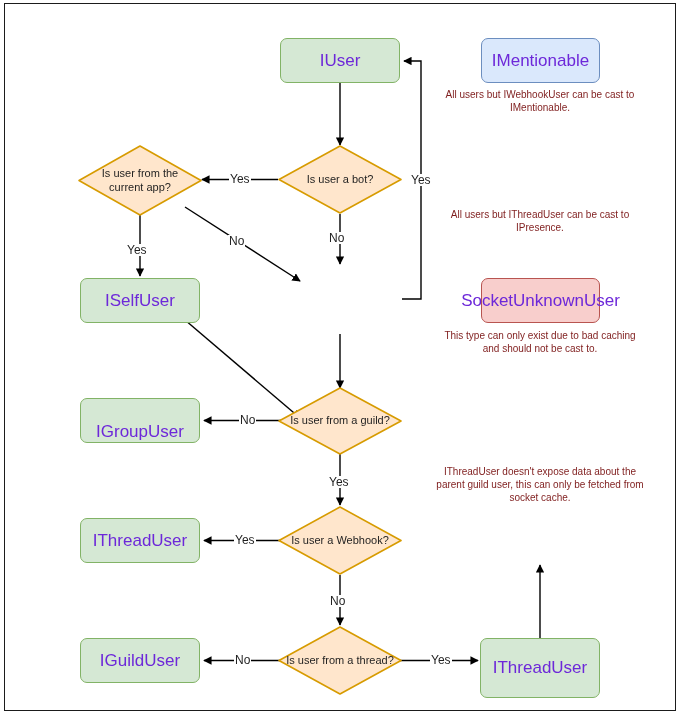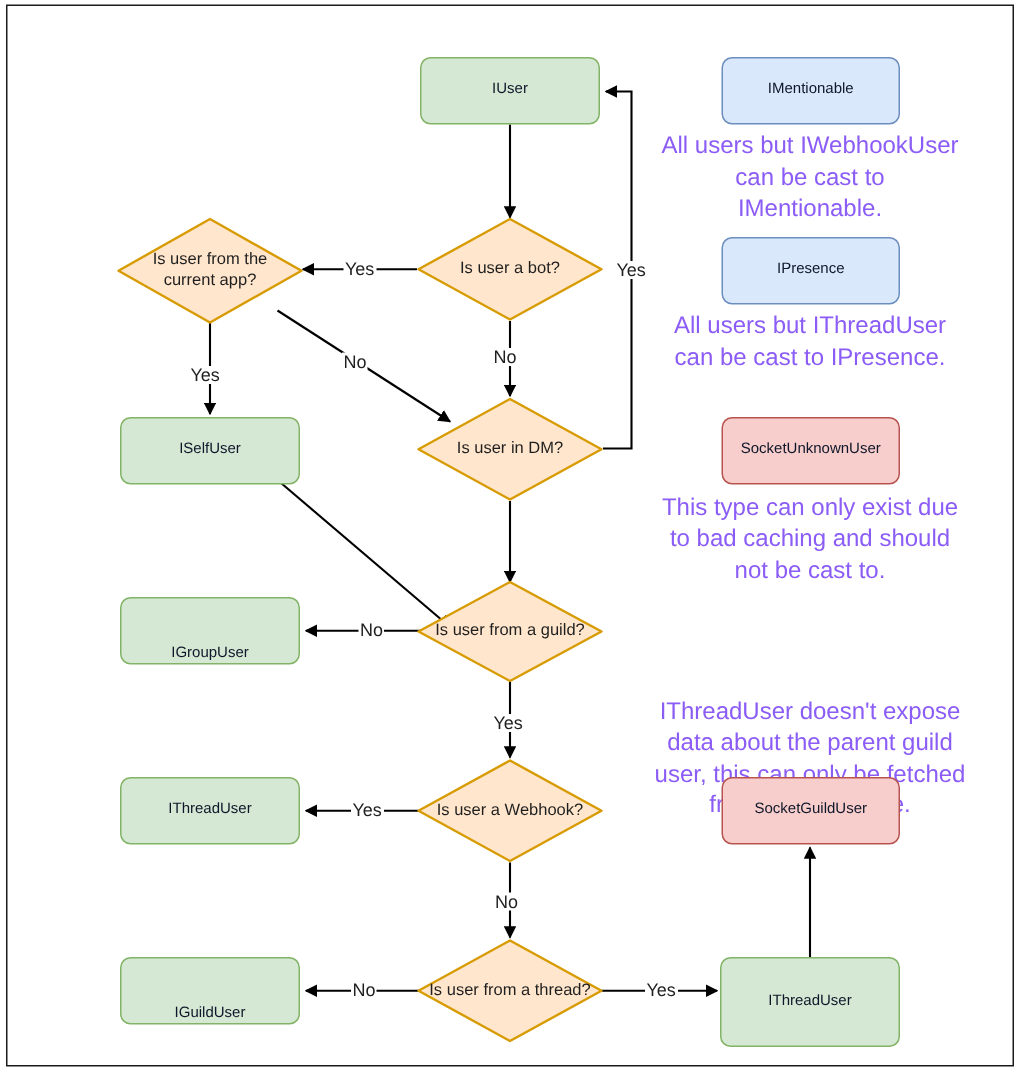--- a/index.html
+++ b/index.html
@@ -36,22 +36,22 @@
     height: 722px;
     pointer-events: none;
   }
   .node {
     position: absolute;
     box-sizing: border-box;
     display: flex;
     align-items: center;
     justify-content: center;
     text-align: center;
-    font-size: 10px;
-    color: #0f172a;
+    font-size: 17px;
+    color: #6d28d9;
     line-height: 1.25;
   }
   .rect {
     border-radius: 7px;
     border: 1.3px solid;
   }
   .green {
     background: #d5e8d4;
     border-color: #82b366;
   }
@@ -84,22 +84,22 @@
     text-align: center;
     font-size: 11px;
     color: #1f1f1f;
     line-height: 1.25;
     padding: 0 8px;
     box-sizing: border-box;
   }
   .note {
     position: absolute;
     text-align: center;
-    font-size: 16px;
-    color: #8b5cf6;
+    font-size: 10px;
+    color: #7f1d1d;
     line-height: 1.3;
   }
   .edge-label {
     position: absolute;
     font-size: 12px;
     color: #1f1f1f;
     background: #ffffff;
     padding: 0 1px;
     white-space: nowrap;
     line-height: 1;
@@ -149,34 +149,28 @@
        SocketGuildUser --&gt;
       <path d="M 540 638 L 540 565" marker-end="url(#arrow)"></path>
     </g>
   </svg>
 
   <div class="node rect blue" style="left:481px; top:38px; width:119px; height:45px;">
     <span>IMentionable</span>
   </div>
   <div class="note" style="left:440px; top:88px; width:200px;">All users but IWebhookUser can be cast to IMentionable.</div>
 
-  <div class="node rect blue" style="left:481px; top:158px; width:119px; height:45px;">
-    <span>IPresence</span>
-  </div>
   <div class="note" style="left:440px; top:208px; width:200px;">All users but IThreadUser can be cast to IPresence.</div>
 
   <div class="node rect red" style="left:481px; top:278px; width:119px; height:45px;">
     <span>SocketUnknownUser</span>
   </div>
   <div class="note" style="left:435px; top:329px; width:210px;">This type can only exist due to bad caching and should not be cast to.</div>
 
   <div class="note" style="left:432px; top:465px; width:216px;">IThreadUser doesn't expose data about the parent guild user, this can only be fetched from socket cache.</div>
-  <div class="node rect red" style="left:481px; top:518px; width:119px; height:45px;">
-    <span>SocketGuildUser</span>
-  </div>
 
   <div class="node rect green" style="left:280px; top:38px; width:120px; height:45px;">
     <span>IUser</span>
   </div>
 
   <div class="diamond-wrap" style="left:278px; top:145px; width:124px; height:69px;">
     <svg width="124" height="69" xmlns="http://www.w3.org/2000/svg">
       <polygon points="62,1 123,34.5 62,68 1,34.5" fill="#ffe6cc" stroke="#d79b00" stroke-width="1.6" stroke-linejoin="round"></polygon>
     </svg>
     <div class="diamond-label">Is user a bot?</div>
@@ -186,26 +180,20 @@
     <svg width="124" height="71" xmlns="http://www.w3.org/2000/svg">
       <polygon points="62,1 123,35.5 62,70 1,35.5" fill="#ffe6cc" stroke="#d79b00" stroke-width="1.6" stroke-linejoin="round"></polygon>
     </svg>
     <div class="diamond-label">Is user from the current app?</div>
   </div>
 
   <div class="node rect green" style="left:80px; top:278px; width:120px; height:45px;">
     <span>ISelfUser</span>
   </div>
 
-  <div class="diamond-wrap" style="left:278px; top:265px; width:124px; height:69px;">
-    <svg width="124" height="69" xmlns="http://www.w3.org/2000/svg">
-      <polygon points="62,1 123,34.5 62,68 1,34.5" fill="#ffe6cc" stroke="#d79b00" stroke-width="1.6" stroke-linejoin="round"></polygon>
-    </svg>
-    <div class="diamond-label">Is user in DM?</div>
-  </div>
 
   <div class="diamond-wrap" style="left:278px; top:387px; width:124px; height:68px;">
     <svg width="124" height="68" xmlns="http://www.w3.org/2000/svg">
       <polygon points="62,1 123,34 62,67 1,34" fill="#ffe6cc" stroke="#d79b00" stroke-width="1.6" stroke-linejoin="round"></polygon>
     </svg>
     <div class="diamond-label">Is user from a guild?</div>
   </div>
 
   <div class="node rect green" style="left:80px; top:398px; width:120px; height:45px;align-items:flex-end;">
     <span>IGroupUser</span>
@@ -222,21 +210,21 @@
     <span>IThreadUser</span>
   </div>
 
   <div class="diamond-wrap" style="left:278px; top:626px; width:124px; height:69px;">
     <svg width="124" height="69" xmlns="http://www.w3.org/2000/svg">
       <polygon points="62,1 123,34.5 62,68 1,34.5" fill="#ffe6cc" stroke="#d79b00" stroke-width="1.6" stroke-linejoin="round"></polygon>
     </svg>
     <div class="diamond-label">Is user from a thread?</div>
   </div>
 
-  <div class="node rect green" style="left:80px; top:638px; width:120px; height:45px;align-items:flex-end;">
+  <div class="node rect green" style="left:80px; top:638px; width:120px; height:45px;">
     <span>IGuildUser</span>
   </div>
 
   <div class="node rect green" style="left:480px; top:638px; width:120px; height:60px;">
     <span>IThreadUser</span>
   </div>
 
   <div class="edge-label" style="left:229px; top:173px;">Yes</div>
   <div class="edge-label" style="left:328px; top:232px;">No</div>
   <div class="edge-label" style="left:126px; top:244px;">Yes</div>

